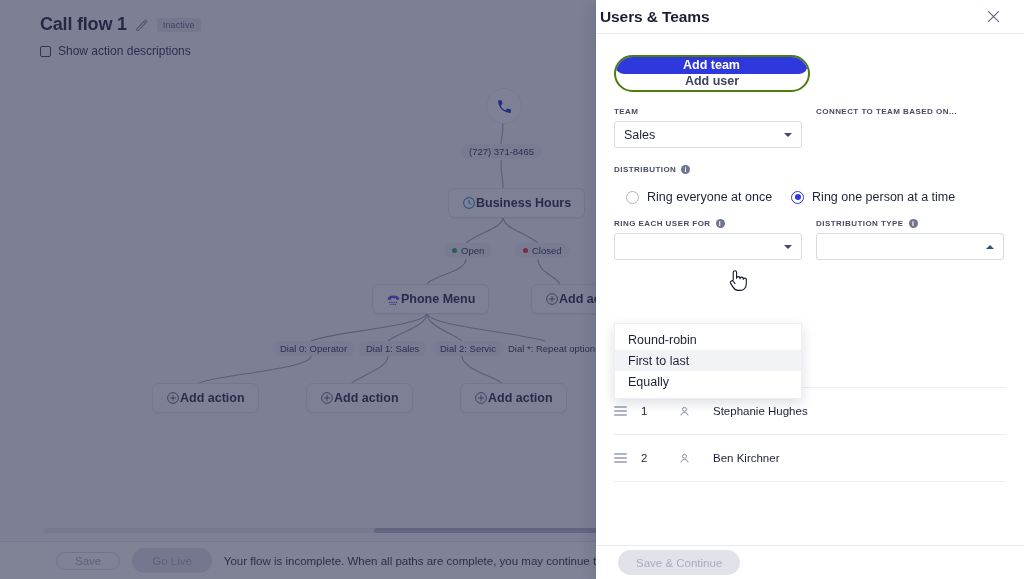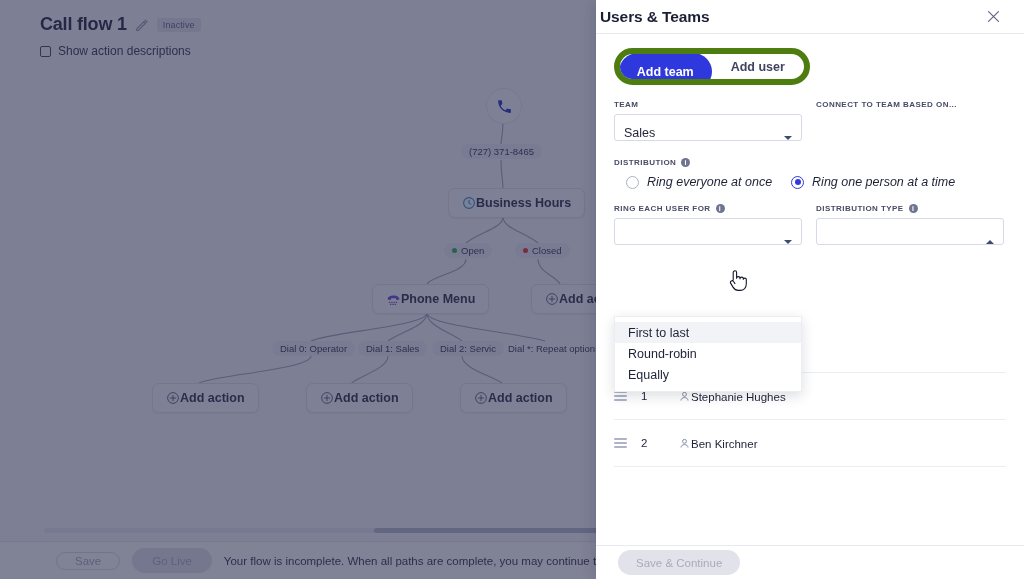--- a/index.html
+++ b/index.html
@@ -196,29 +196,30 @@
     color: #1b1f35;
     letter-spacing: -0.1px;
   }
   #panel-body {
     padding: 0 18px;
     position: relative;
   }
 
   
   #segmented {
-    margin-top: 14px;
+    margin-top: 21px;
     width: 196px;
     height: 37px;
-    border: 6px solid #4d7c0f;
+    border: 2px solid #4d7c0f;
     border-radius: 19px;
     display: flex;
     box-sizing: border-box;
     overflow: hidden;
     background: #ffffff;
+    flex-direction: column;
   }
   .seg {
     flex: 1;
     display: flex;
     align-items: center;
     justify-content: center;
     font-size: 12.5px;
     font-weight: bold;
   }
   .seg.active {
@@ -256,21 +257,21 @@
     display: flex;
     gap: 14px;
     margin-top: 15px;
   }
   .col { width: 188px; }
   .select {
     height: 27px;
     border: 1px solid #d7d9e4;
     border-radius: 3px;
     display: flex;
-    align-items: flex-end;
+    align-items: center;
     justify-content: space-between;
     padding: 0 9px;
     box-sizing: border-box;
     font-size: 12.5px;
     color: #1e2238;
     background: #fff;
   }
   .caret {
     width: 0; height: 0;
     border-left: 4px solid transparent;
@@ -281,23 +282,22 @@
     border-top: none;
     border-bottom: 4.5px solid #3d4a73;
   }
 
   
   #distribution-block { margin-top: 17px; }
   #radio-row {
     display: flex;
     align-items: center;
     gap: 19px;
-    margin-top: 8px;
+    margin-top: 16px;
     padding-left: 12px;
-    font-style: italic;
   }
   .radio-item {
     display: flex;
     align-items: center;
     gap: 8px;
     font-size: 12.5px;
     color: #1e2238;
   }
   .radio {
     width: 13px; height: 13px;
@@ -386,22 +386,22 @@
     border-radius: 1px;
   }
   .order-cell {
     width: 64px;
     display: flex;
     align-items: center;
     gap: 14px;
   }
   .user-cell {
     display: flex;
-    align-items: flex-end;
-    gap: 0;
+    align-items: center;
+    gap: 22px;
   }
 
   
   #panel-footer {
     position: absolute;
     left: 0; bottom: 0;
     width: 428px;
     height: 34px;
     border-top: 1px solid #e9eaf1;
     display: flex;
@@ -633,22 +633,22 @@
           <span class="caret up"></span>
         </div>
       </div>
     </div>
 
     <div id="name-only-row">
       <span>ame only</span>
     </div>
 
     <div id="dropdown-menu">
+      <div class="dd-item">Round-robin</div>
       <div class="dd-item hover">First to last</div>
-      <div class="dd-item">Round-robin</div>
       <div class="dd-item">Equally</div>
     </div>
 
     <div id="users-table">
       <div class="tbl-head">
         <span class="c-order">Order</span>
         <span>Users</span>
       </div>
 
       <div class="tbl-row">

